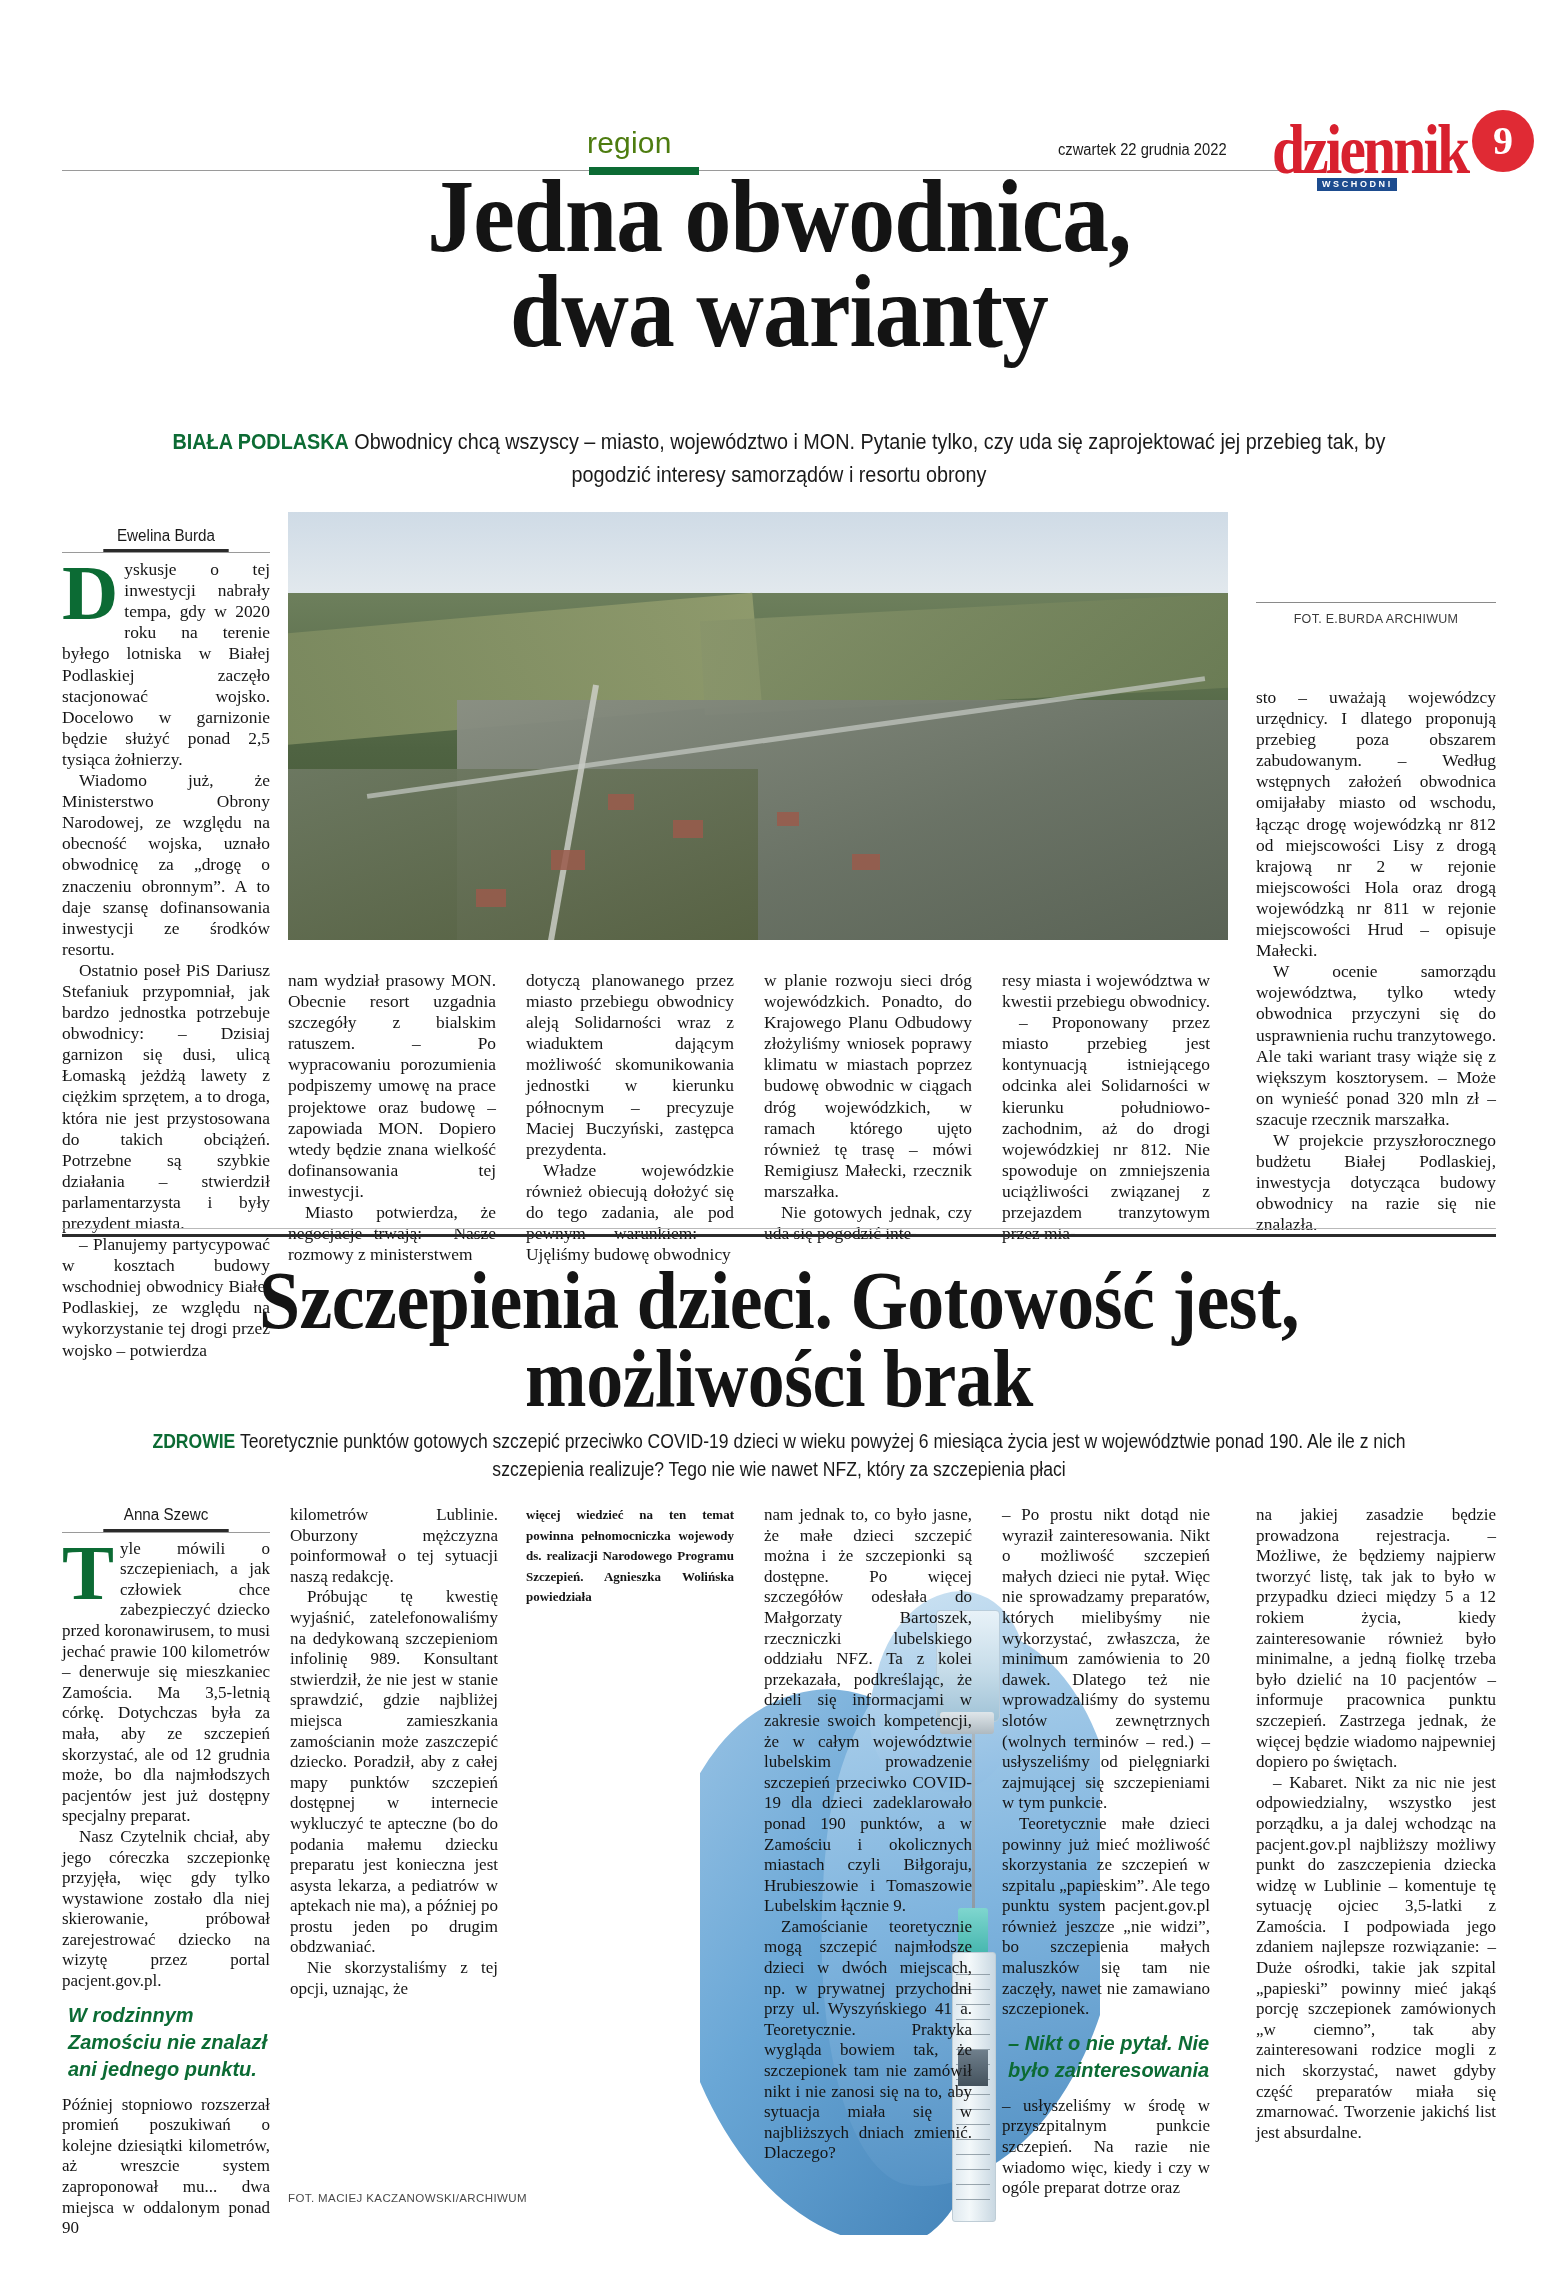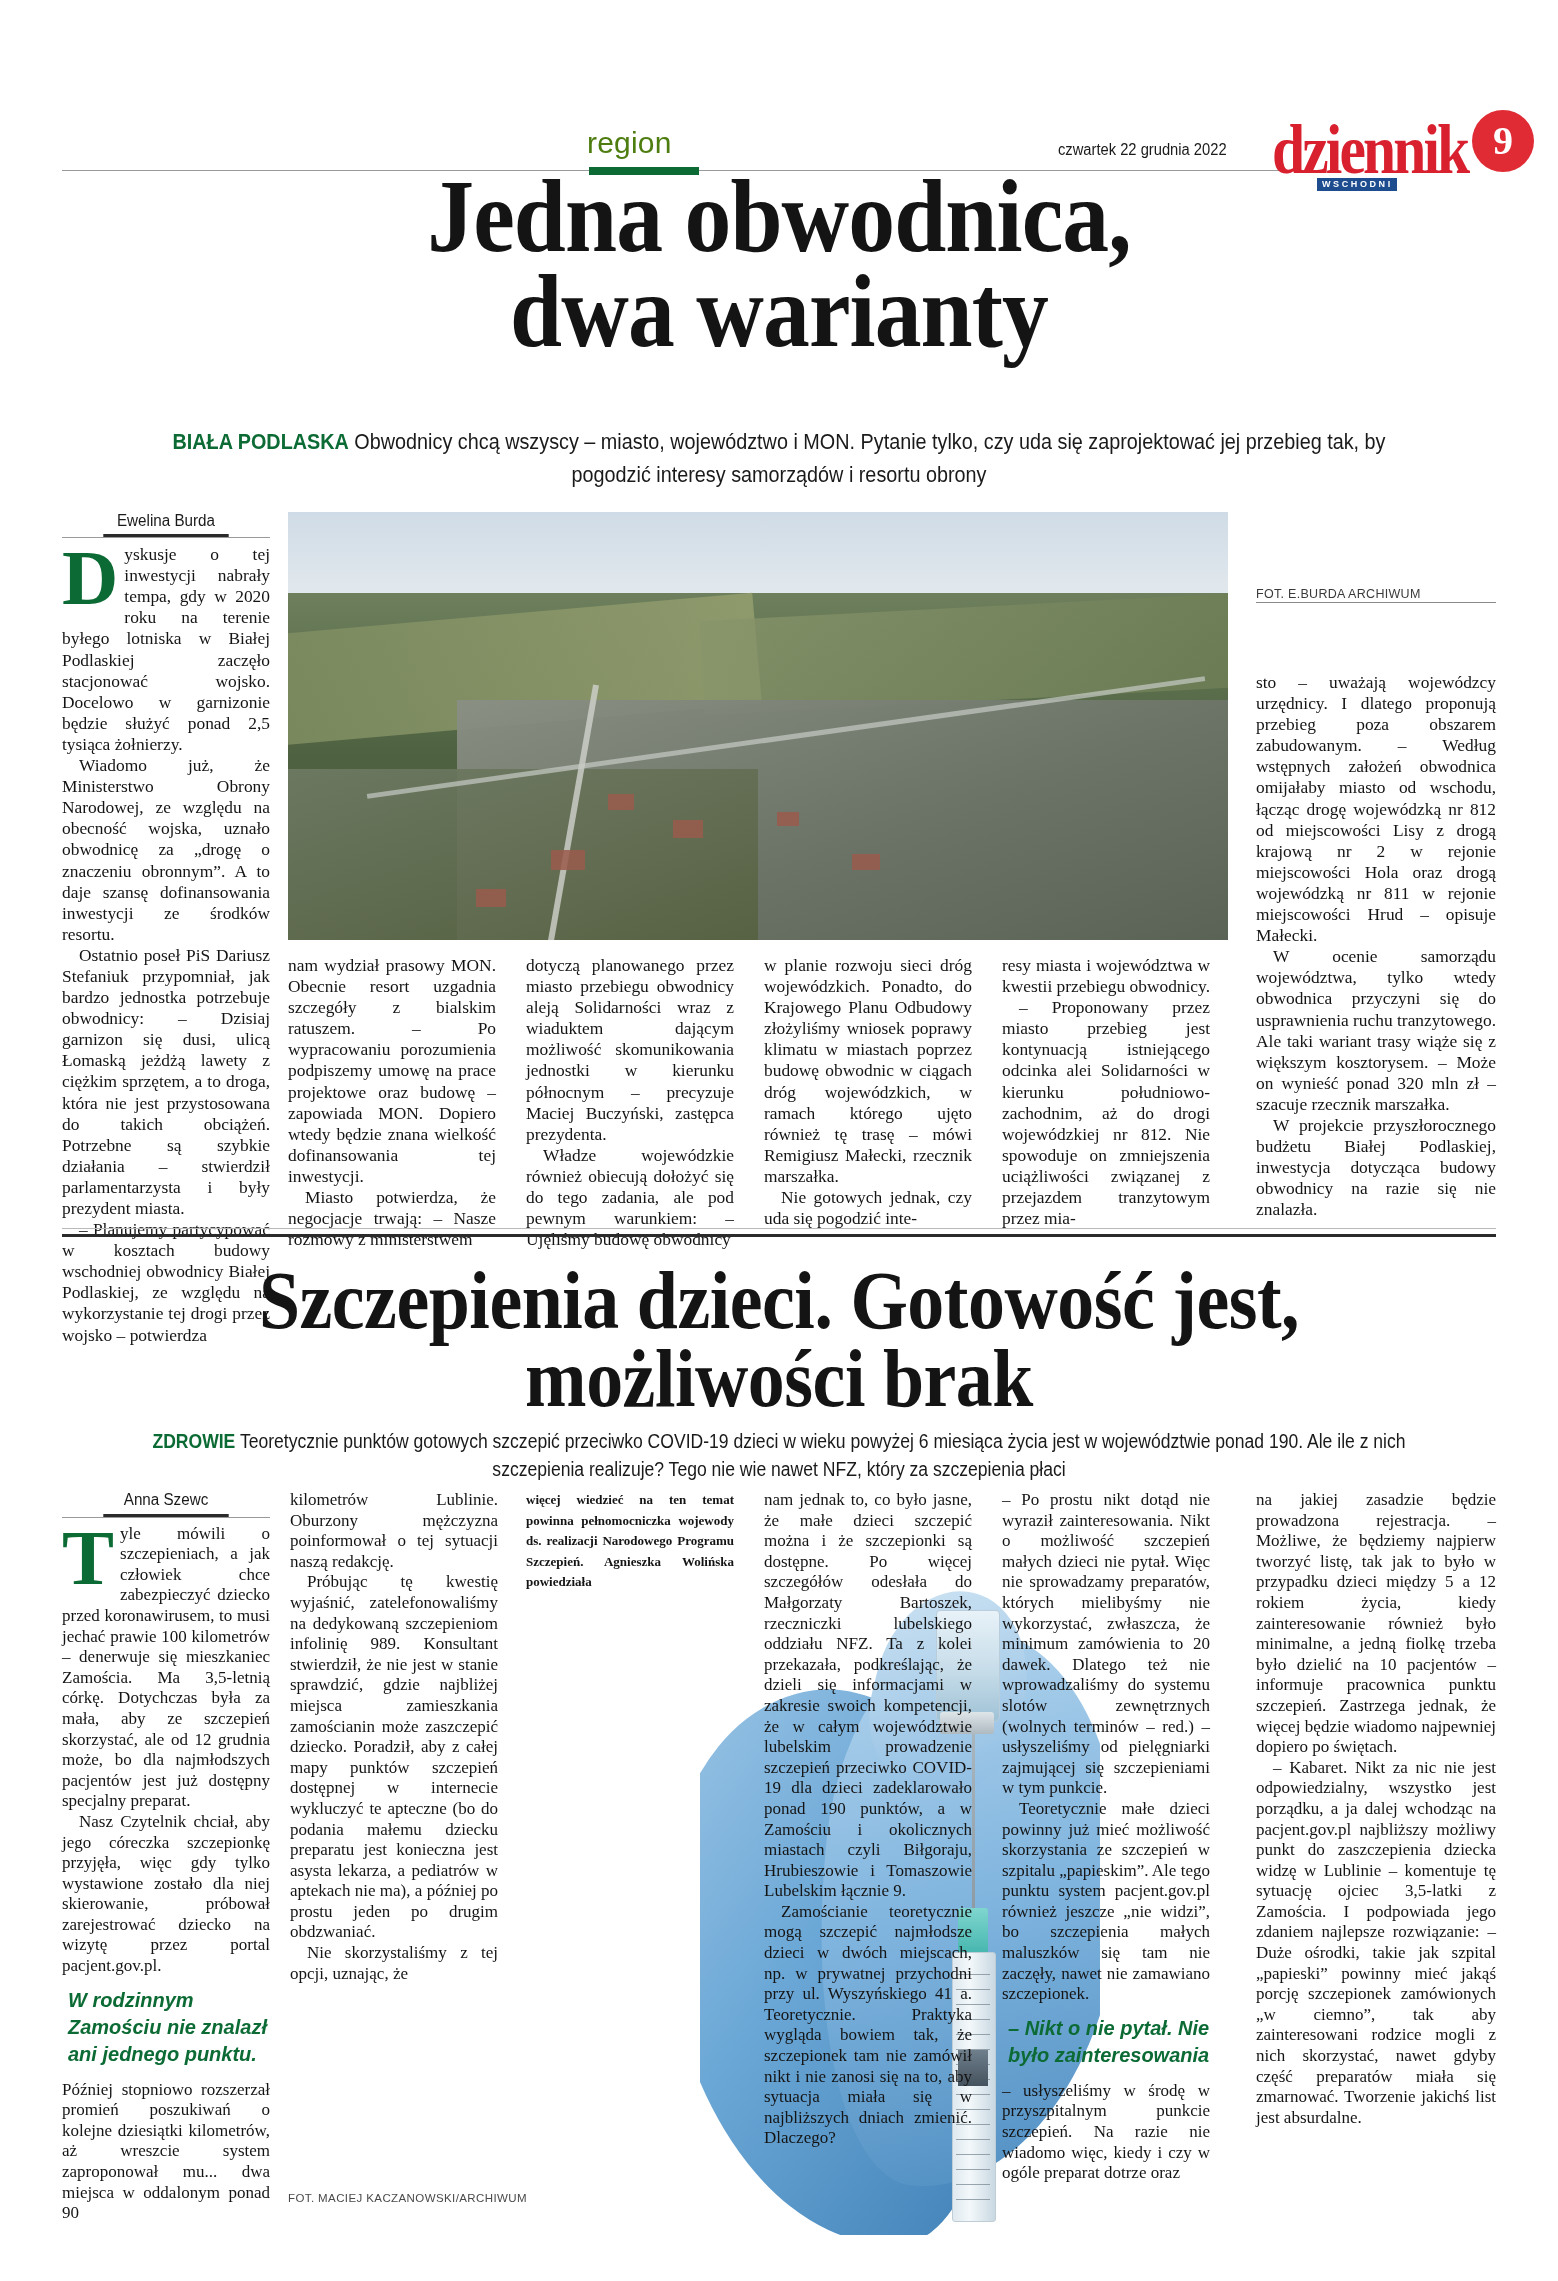--- a/index.html
+++ b/index.html
@@ -107,20 +107,21 @@
   }
   .col{
     position:absolute;
     font-family:"Liberation Serif", serif;
     font-size:17.4px;
     line-height:21.1px;
     text-align:justify;
     hyphens:auto;
     -webkit-hyphens:auto;
     color:#141414;
+    margin-top:15px;
   }
   .col p{margin:0;text-indent:17px;}
   .col p.first{text-indent:0;}
   .dropcap{
     float:left;
     font-family:"Liberation Serif", serif;
     font-weight:bold;
     font-size:78px;line-height:60px;
     color:#0c6b34;
     margin:4px 6px 0 0;
@@ -149,21 +150,21 @@
   .photo1 .road2{position:absolute;left:8%;top:52%;width:90%;height:5px;
     background:#c6cac4;transform:rotate(-8deg);opacity:.7;}
   .photo1 .roof{position:absolute;background:#9a5b4b;opacity:.85;}
   .cap1{
     position:absolute;left:1256px;top:505px;width:240px;
     font-family:"Liberation Sans", sans-serif;
     font-size:16.5px;line-height:22px;color:#1a1a1a;
   }
   .cap1-rule{position:absolute;left:1256px;top:602px;width:240px;height:1px;background:#8a8a8a;}
   .credit1{
-    position:absolute;left:1256px;top:587px;width:240px;text-align:left;
+    position:absolute;left:1256px;top:612px;width:240px;text-align:center;
     font-family:"Liberation Sans", sans-serif;
     font-size:12.5px;color:#3a3a3a;letter-spacing:.3px;
   }
 
   .sep-thin{position:absolute;background:#b9b9b9;height:1px;}
   .sep-thick{position:absolute;background:#2b2b2b;}
 
   
   .head2{
     position:absolute;left:62px;top:1262px;width:1434px;

